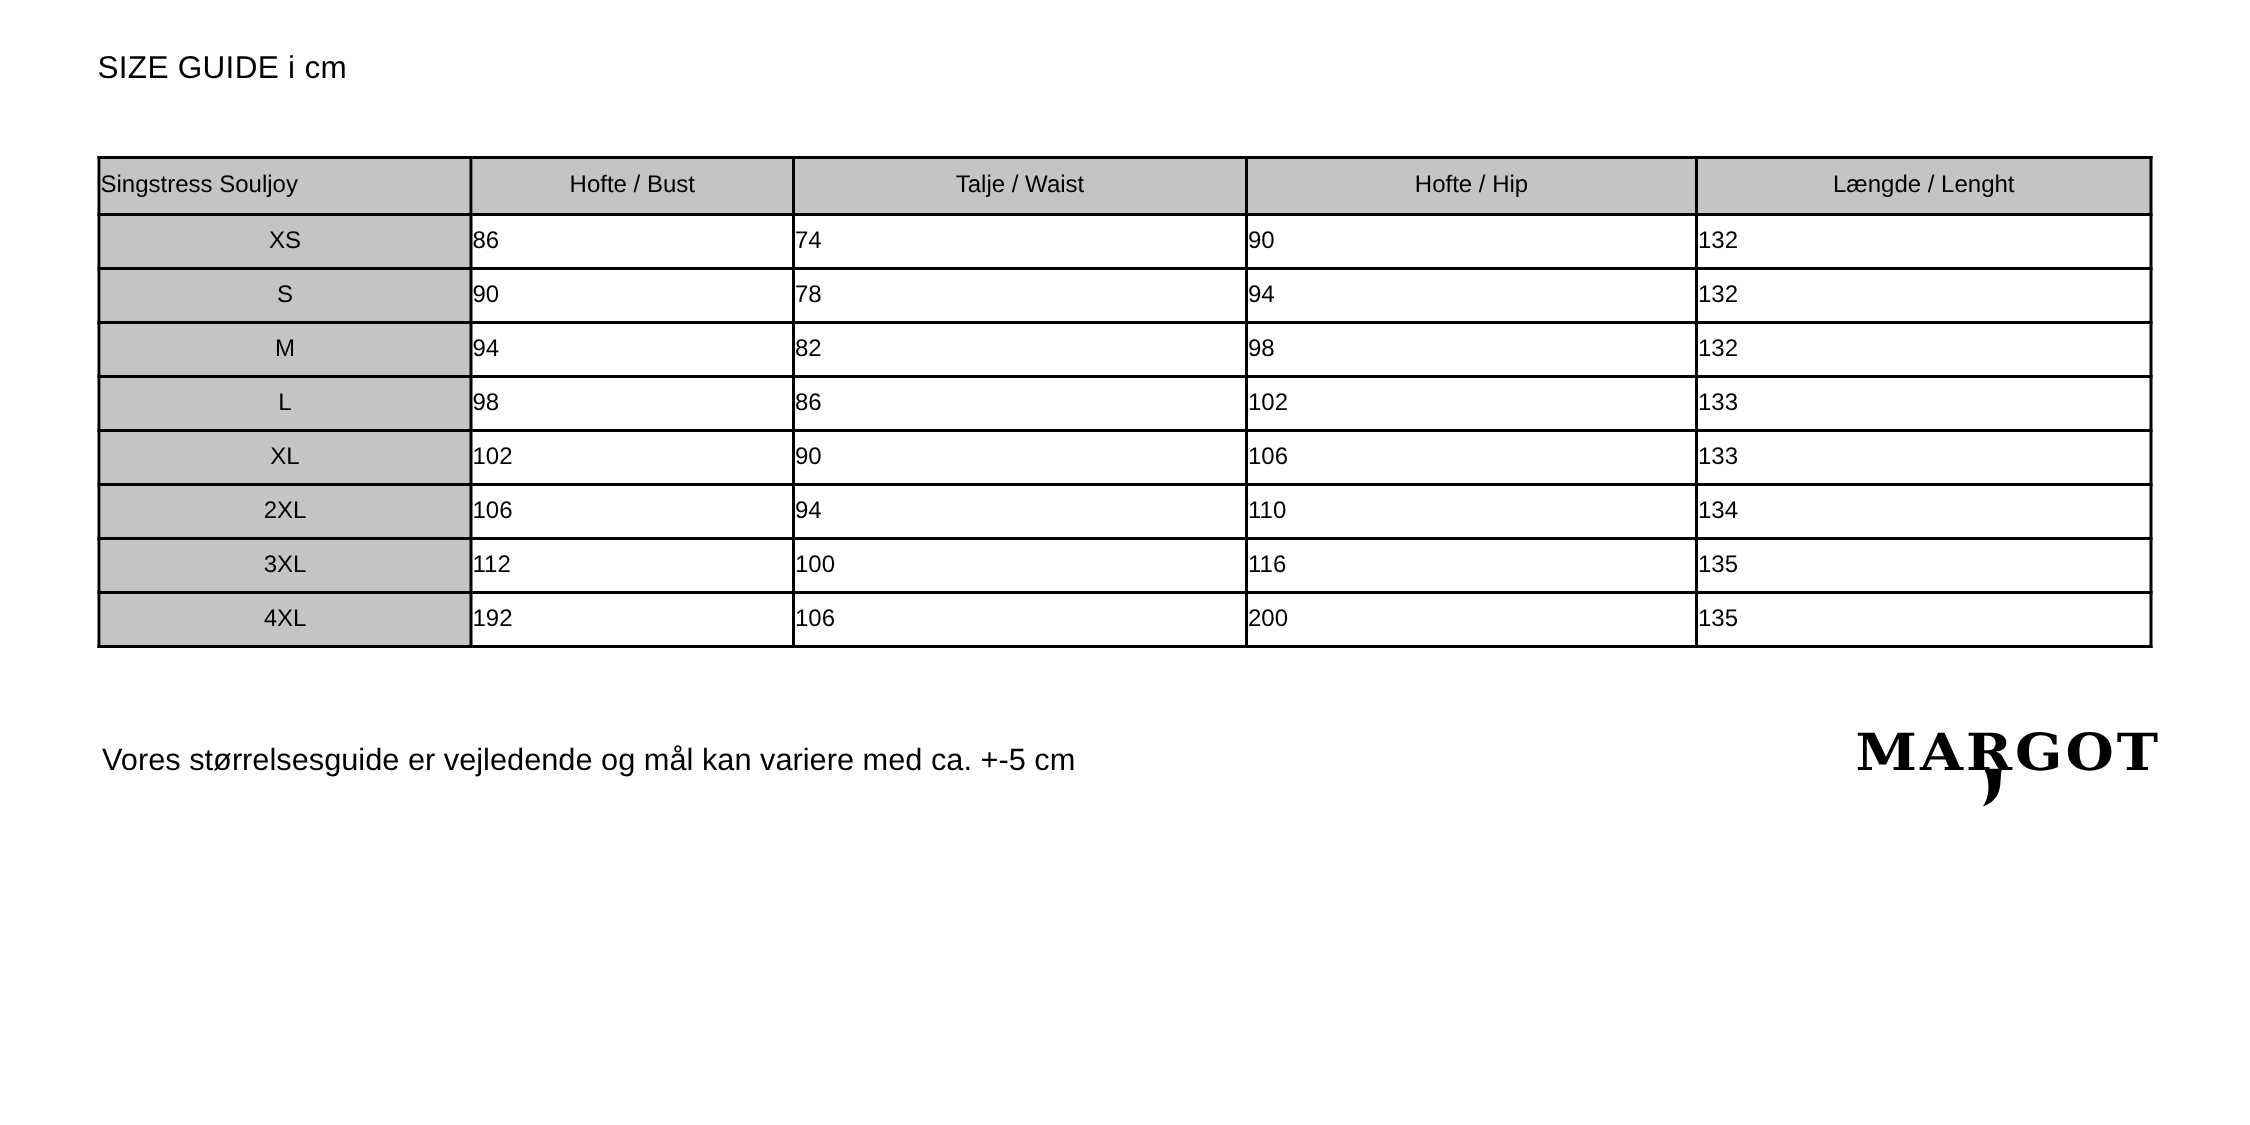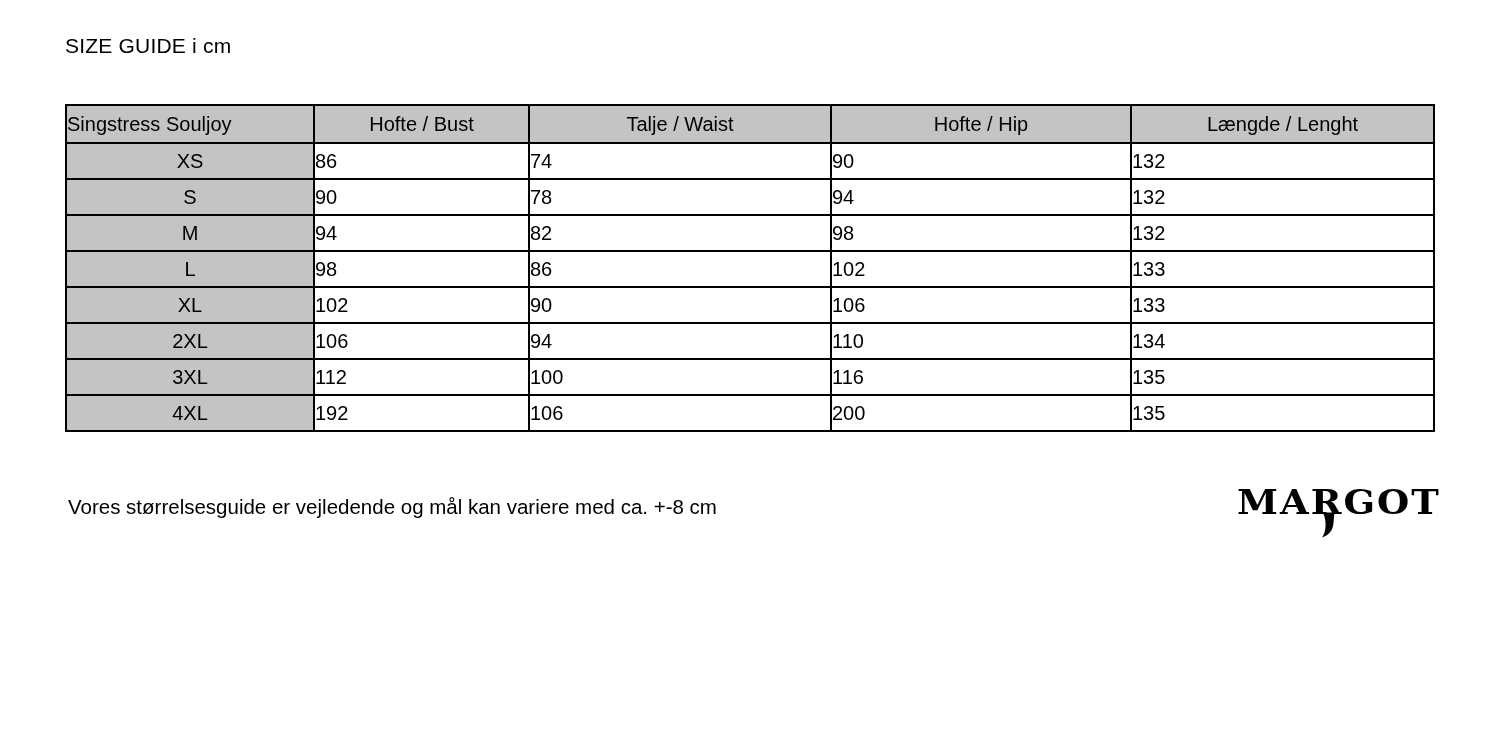--- a/index.html
+++ b/index.html
@@ -24,21 +24,21 @@
     position: absolute;
     left: 65px;
     top: 104px;
     width: 1368px;
     border-collapse: collapse;
     table-layout: fixed;
   }
   table.size-table th,
   table.size-table td {
     border: 2px solid #000000;
-    font-size: 20px;
+    font-size: 16px;
     font-weight: normal;
     padding: 0;
     overflow: hidden;
     white-space: nowrap;
   }
   table.size-table th { height: 36px; }
   table.size-table td { height: 34px; }
   th.product-cell {
     background: #c4c4c4;
     font-weight: bold;
@@ -163,20 +163,20 @@
     <tr>
       <td class="size-cell">4XL</td>
       <td class="value-cell">192</td>
       <td class="value-cell">106</td>
       <td class="value-cell">200</td>
       <td class="value-cell">135</td>
     </tr>
   </tbody>
 </table>
 
-<div class="footer-note">Vores størrelsesguide er vejledende og mål kan variere med ca. +-8 cm</div>
+<div class="footer-note">Vores størrelsesguide er vejledende og mål kan variere med ca. +-5 cm</div>
 
 <div class="brand-logo">
   <span>MARGOT</span>
   <svg class="logo-r-tail" viewBox="0 0 20 32" aria-hidden="true">
     <path d="M1,0 L15,0 C13,7 15,15 11,23 C8.5,27.5 5,30 0,32 C5,25 6,11 1,0 Z" fill="#000000"></path>
   </svg>
 </div>
 
 </body></html>

